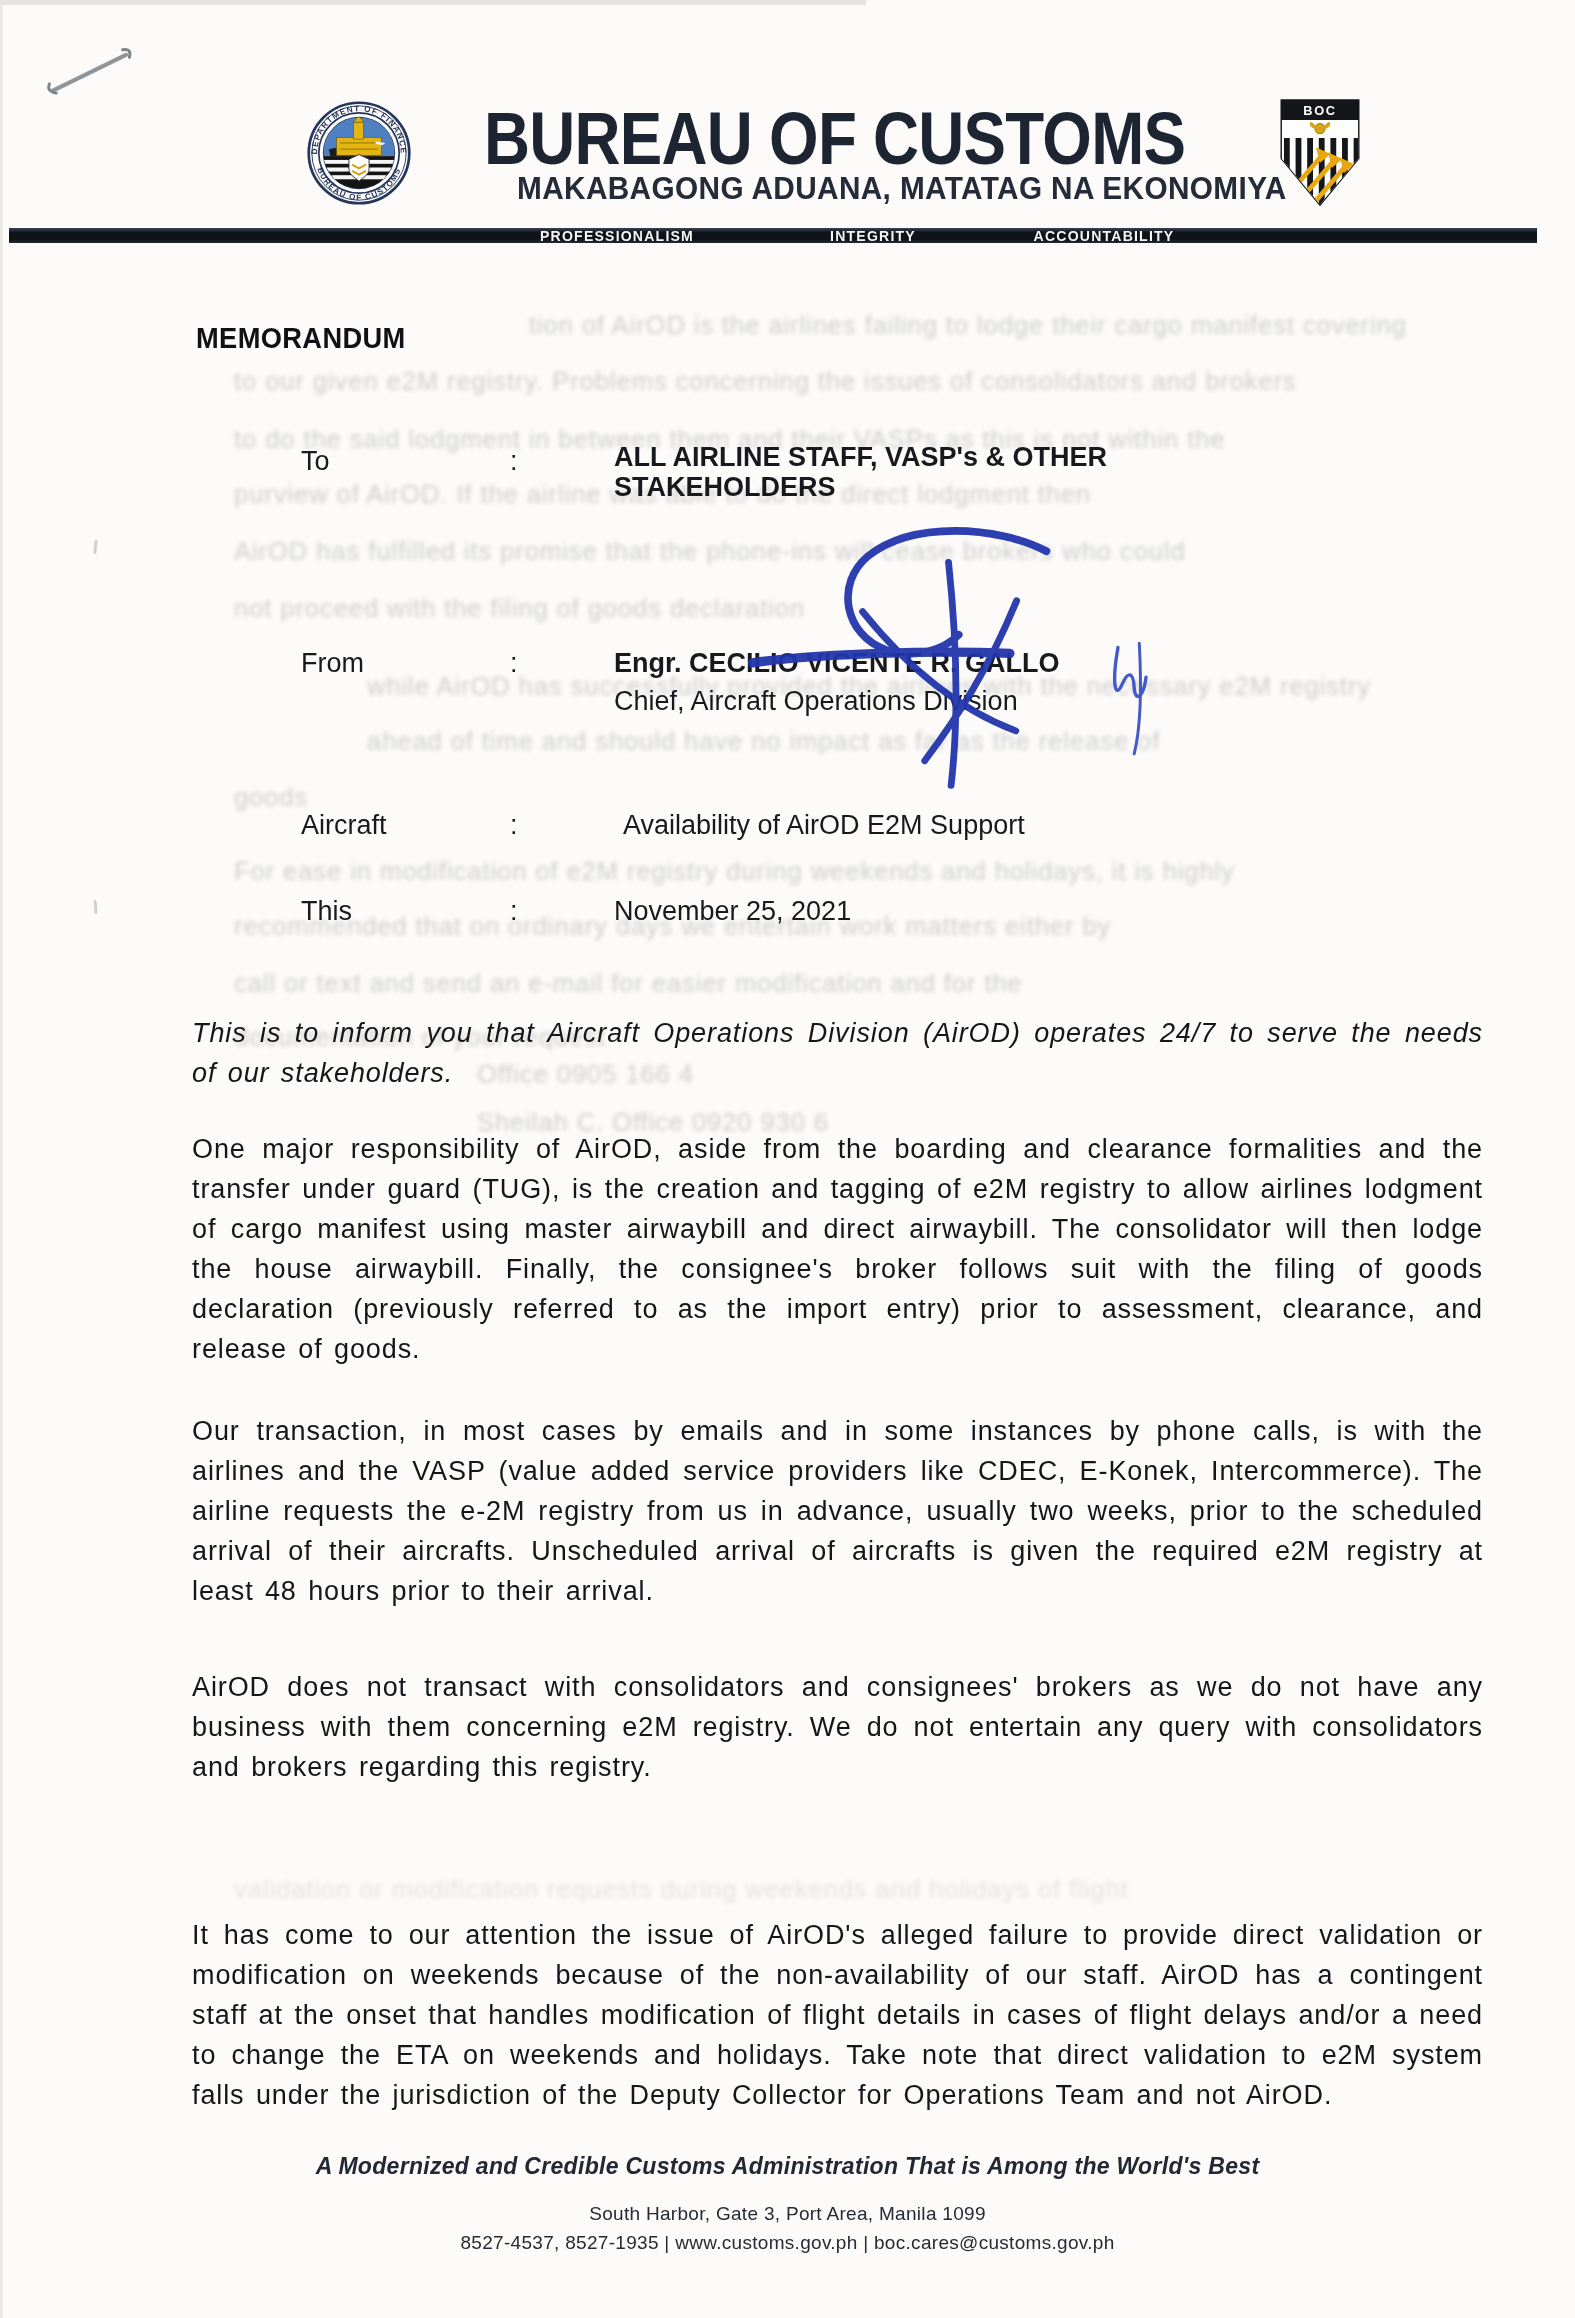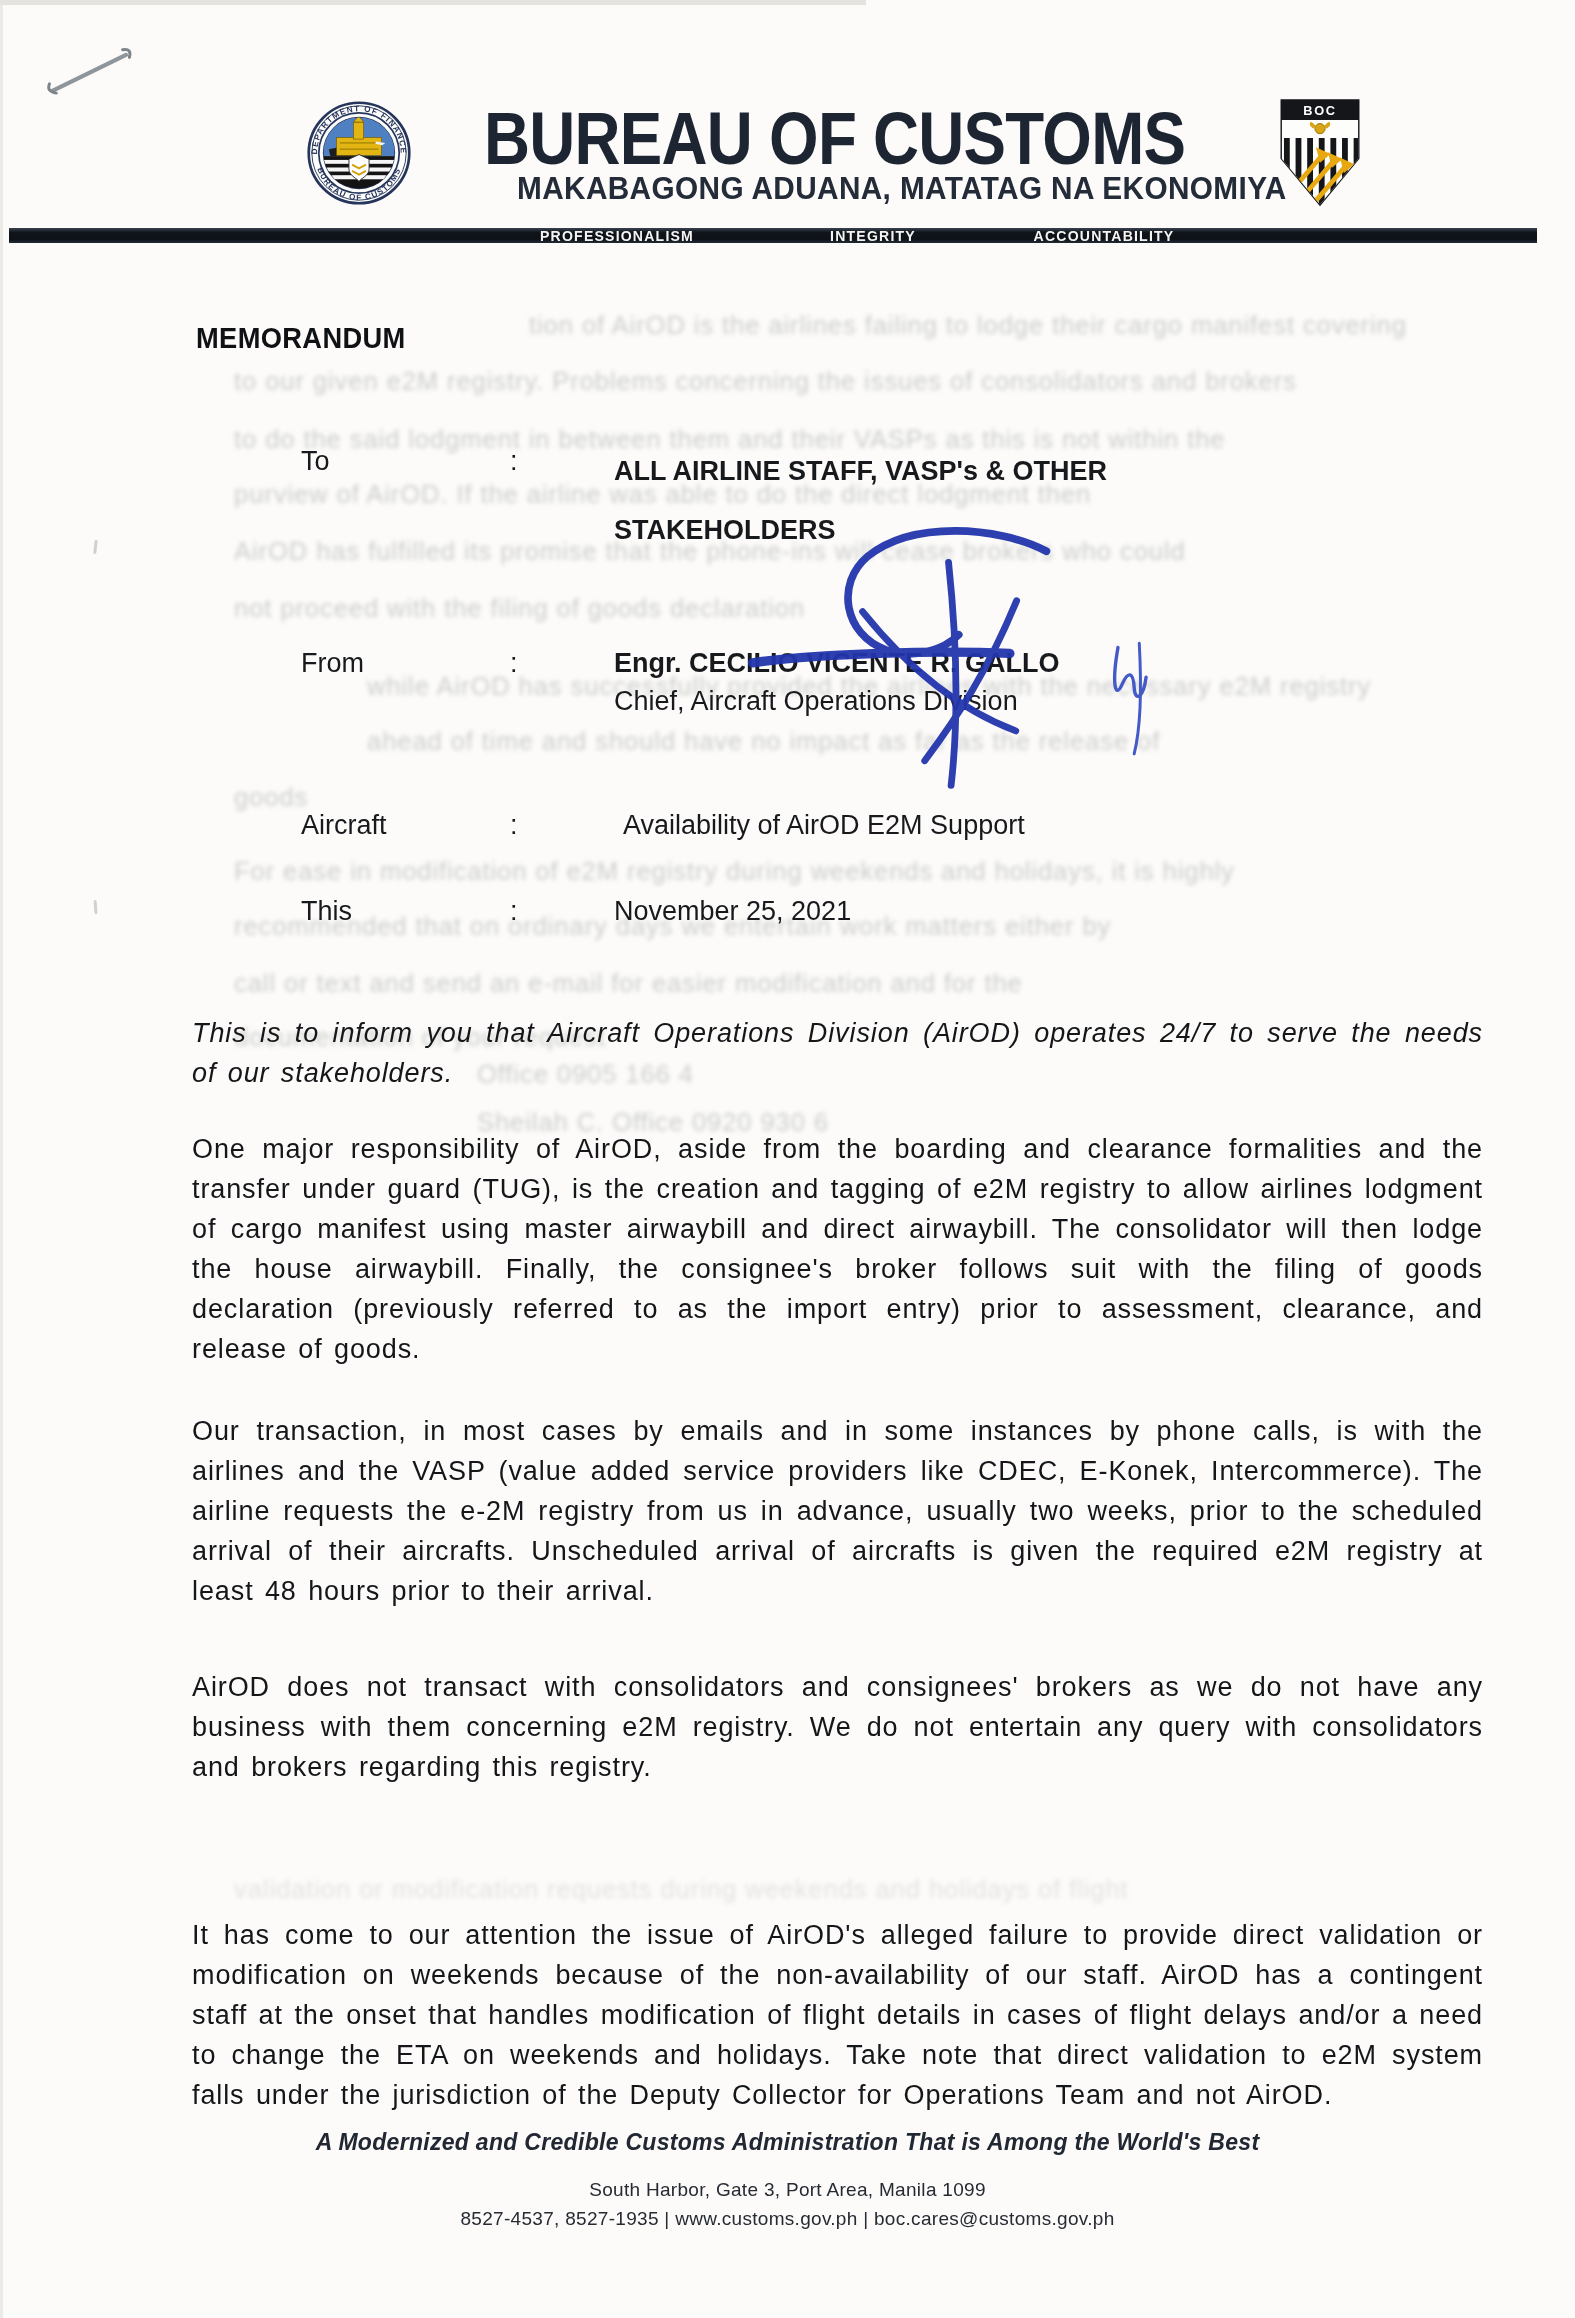--- a/index.html
+++ b/index.html
@@ -36,36 +36,36 @@
   }
   .bl-0{left:608px;} .bl-1{left:864px;} .bl-2{left:1095px;}
 
   
   .memo-title{position:absolute;left:196px;top:322px;font-size:29px;font-weight:bold;letter-spacing:0.4px;color:#101114;transform:scaleX(.94);transform-origin:left top;z-index:2;}
   .row{position:absolute;left:0;width:1575px;font-size:27px;line-height:38px;z-index:2;}
   .row .lab{position:absolute;left:301px;top:0;}
   .row .col{position:absolute;left:510px;top:0;}
   .row .val{position:absolute;left:614px;top:0;}
   .row-to{top:442px;}
-  .row-to .val{width:494px;font-weight:bold;line-height:59px;}
+  .row-to .val{width:494px;font-weight:bold;line-height:30px;}
   .row-from{top:644px;}
   .from-name{font-weight:bold;}
   .row-subject{top:806px;}
   .row-subject .val{left:623px;}
   .row-date{top:892px;}
 
   .para{
     position:absolute;left:192px;width:1291px;text-align:justify;
     font-size:27px;line-height:40px;letter-spacing:0.9px;word-spacing:3px;
     color:#141619;z-index:2;
   }
   .p-0{top:1013px;font-style:italic;} .p-1{top:1129px;} .p-2{top:1411px;} .p-3{top:1667px;} .p-4{top:1888px;margin-top:27px;}
 
   
-  .foot{position:absolute;left:50%;transform:translateX(-50%);white-space:nowrap;color:#262b33;z-index:2;}
+  .foot{position:absolute;left:50%;transform:translateX(-50%);white-space:nowrap;color:#262b33;z-index:2;margin-top:24px;}
   .foot-slogan{top:2129px;font-size:23px;font-style:italic;letter-spacing:0.3px;font-weight:bold;color:#222833;}
   .foot-address{top:2179px;font-size:19px;letter-spacing:0.3px;}
   .foot-contact{top:2208px;font-size:19px;letter-spacing:0.3px;}
 
   
   .ghost{
     position:absolute;z-index:1;color:#9b9e9c;opacity:.5;filter:blur(2px);
     font-size:25.6px;letter-spacing:0.9px;white-space:nowrap;overflow:hidden;
   }
   .tick{position:absolute;width:3.4px;height:13.6px;background:#c6c6c2;opacity:.8;border-radius:1.7px;z-index:1;}

